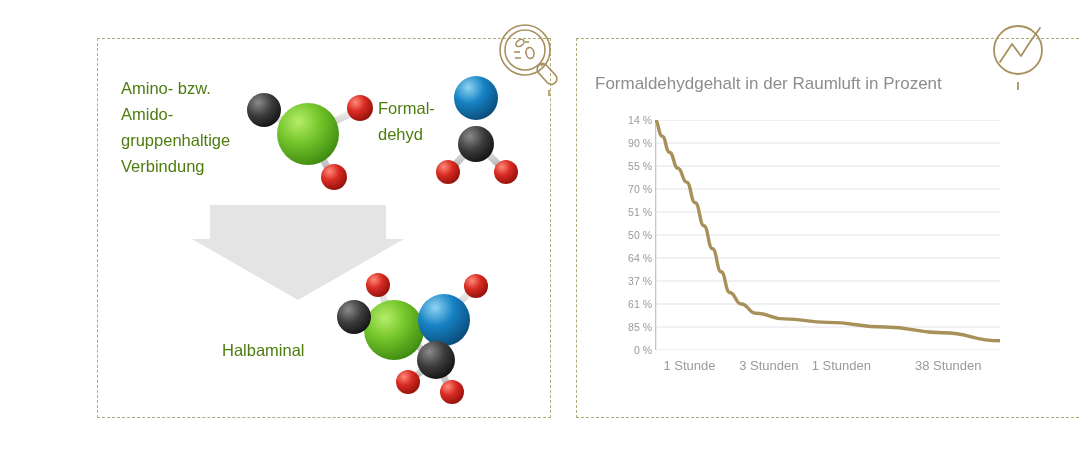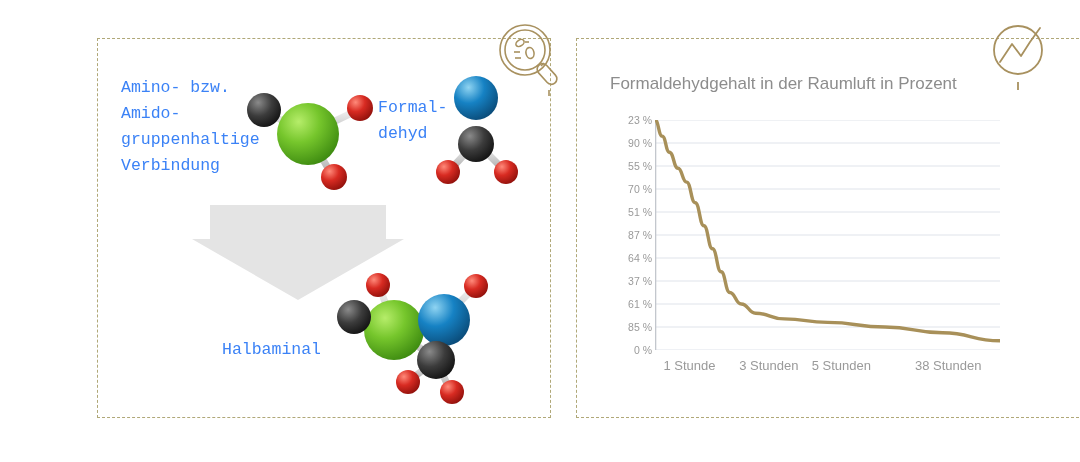--- a/index.html
+++ b/index.html
@@ -40,24 +40,24 @@
     width: 72px;
     height: 78px;
     pointer-events: none;
   }
   #badge-magnifier { left: 494px; top: 20px; }
   #badge-trend     { left: 984px; top: 20px; }
 
   
   .mol-label {
     position: absolute;
-    color: #3b82f6;
+    color: #4d7c0f;
     font-size: 16.5px;
     line-height: 26px;
-    font-family: Liberation Mono, monospace;
+    font-family: Liberation Sans, sans-serif;
     white-space: pre-line;
   }
   #label-amino {
     left: 121px;
     top: 75px;
     width: 140px;
   }
   #label-formaldehyd {
     left: 378px;
     top: 95px;
@@ -80,21 +80,21 @@
 
   
   .molecule { position: absolute; }
   #molecule-amino       { left: 236px; top: 82px;  width: 150px; height: 112px; }
   #molecule-formaldehyd { left: 432px; top: 70px;  width: 92px;  height: 118px; }
   #molecule-halbaminal  { left: 326px; top: 268px; width: 184px; height: 136px; }
 
   
   #chart-title {
     position: absolute;
-    left: 610px;
+    left: 595px;
     top: 74px;
     color: #8d8d8d;
     font-size: 17px;
     font-family: "Liberation Sans", sans-serif;
     white-space: nowrap;
   }
   #chart-area {
     position: absolute;
     left: 600px;
     top: 120px;
@@ -262,41 +262,41 @@
 
 <div id="chart-title">Formaldehydgehalt in der Raumluft in Prozent</div>
 
 <div id="chart-area">
   <div id="y-axis-labels">
       <div class="y-tick" style="top: 230px;">0 %</div>
       <div class="y-tick" style="top: 207px;">85 %</div>
       <div class="y-tick" style="top: 184px;">61 %</div>
       <div class="y-tick" style="top: 161px;">37 %</div>
       <div class="y-tick" style="top: 138px;">64 %</div>
-      <div class="y-tick" style="top: 115px;">87 %</div>
+      <div class="y-tick" style="top: 115px;">50 %</div>
       <div class="y-tick" style="top: 92px;">51 %</div>
       <div class="y-tick" style="top: 69px;">70 %</div>
       <div class="y-tick" style="top: 46px;">55 %</div>
       <div class="y-tick" style="top: 23px;">90 %</div>
-      <div class="y-tick" style="top: 0px;">23 %</div>
+      <div class="y-tick" style="top: 0px;">14 %</div>
     </div>
   <div id="plot">
     <svg id="plot-svg" viewBox="0 0 345 230" width="345" height="230" preserveAspectRatio="none">
         <line x1="0" y1="230.0" x2="345" y2="230.0" stroke="#dfe3ea" stroke-width="1"></line>
         <line x1="0" y1="207.0" x2="345" y2="207.0" stroke="#dfe3ea" stroke-width="1"></line>
         <line x1="0" y1="184.0" x2="345" y2="184.0" stroke="#dfe3ea" stroke-width="1"></line>
         <line x1="0" y1="161.0" x2="345" y2="161.0" stroke="#dfe3ea" stroke-width="1"></line>
         <line x1="0" y1="138.0" x2="345" y2="138.0" stroke="#dfe3ea" stroke-width="1"></line>
         <line x1="0" y1="115.0" x2="345" y2="115.0" stroke="#dfe3ea" stroke-width="1"></line>
         <line x1="0" y1="92.0" x2="345" y2="92.0" stroke="#dfe3ea" stroke-width="1"></line>
         <line x1="0" y1="69.0" x2="345" y2="69.0" stroke="#dfe3ea" stroke-width="1"></line>
         <line x1="0" y1="46.0" x2="345" y2="46.0" stroke="#dfe3ea" stroke-width="1"></line>
         <line x1="0" y1="23.0" x2="345" y2="23.0" stroke="#dfe3ea" stroke-width="1"></line>
         <line x1="0" y1="0.0" x2="345" y2="0.0" stroke="#dfe3ea" stroke-width="1"></line>
         <line x1="0.6" y1="0" x2="0.6" y2="230" stroke="#c3c7cd" stroke-width="1.4"></line>
         <path d="M 0.0 0.0 C 3.6 0.0, 3.6 16.1, 7.2 16.1 C 10.8 16.1, 10.8 32.2, 14.4 32.2 C 18.7 32.2, 18.7 48.3, 23.0 48.3 C 27.3 48.3, 27.3 62.1, 31.6 62.1 C 35.9 62.1, 35.9 82.8, 40.2 82.8 C 44.6 82.8, 44.6 105.8, 48.9 105.8 C 53.2 105.8, 53.2 128.8, 57.5 128.8 C 61.8 128.8, 61.8 151.8, 66.1 151.8 C 70.4 151.8, 70.4 172.5, 74.8 172.5 C 80.5 172.5, 80.5 184.0, 86.3 184.0 C 93.4 184.0, 93.4 193.2, 100.6 193.2 C 115.0 193.2, 115.0 198.9, 129.4 198.9 C 150.9 198.9, 150.9 202.4, 172.5 202.4 C 201.3 202.4, 201.3 207.0, 230.0 207.0 C 258.8 207.0, 258.8 212.8, 287.5 212.8 C 316.3 212.8, 316.3 220.8, 345.0 220.8" fill="none" stroke="#a89059" stroke-width="3.4" stroke-linecap="round" stroke-linejoin="round"></path>
       </svg>
   </div>
 <div class="x-tick" style="left: 89.5px;">1 Stunde</div>
     <div class="x-tick" style="left: 168.85px;">3 Stunden</div>
-    <div class="x-tick" style="left: 241.3px;">5 Stunden</div>
+    <div class="x-tick" style="left: 241.3px;">1 Stunden</div>
     <div class="x-tick" style="left: 348.25px;">38 Stunden</div>
   </div>
 
 </body></html>

